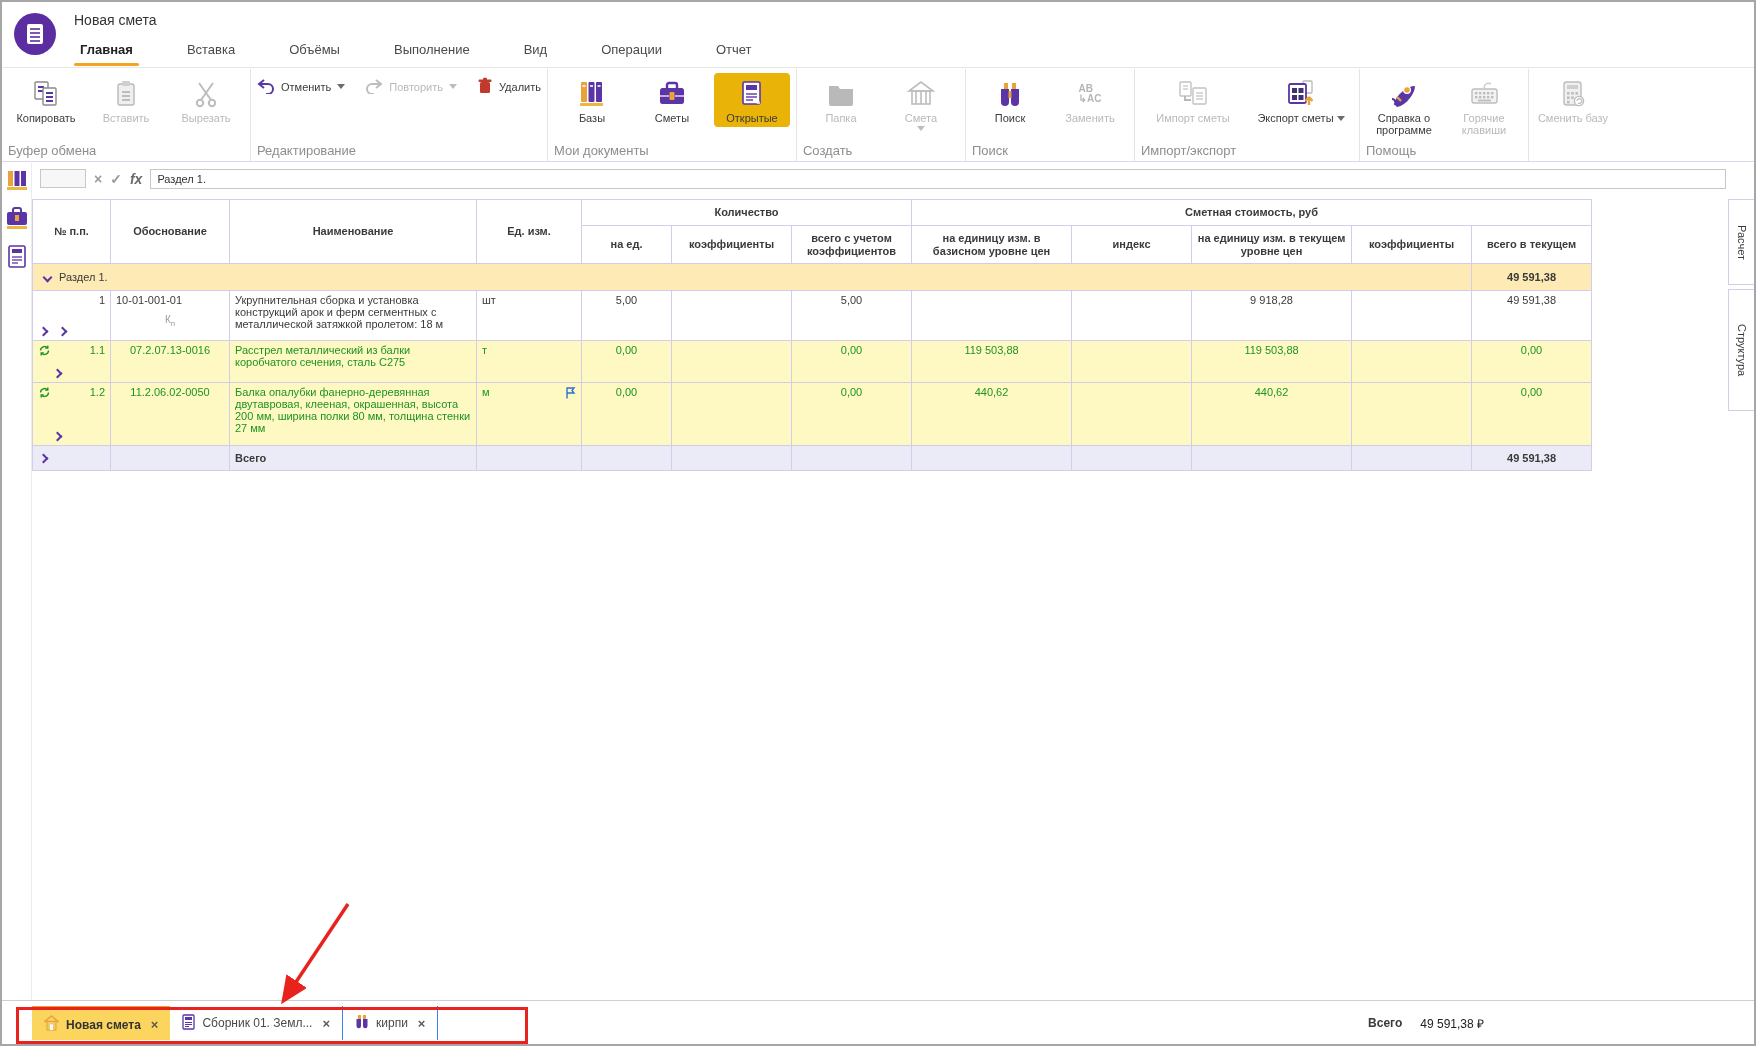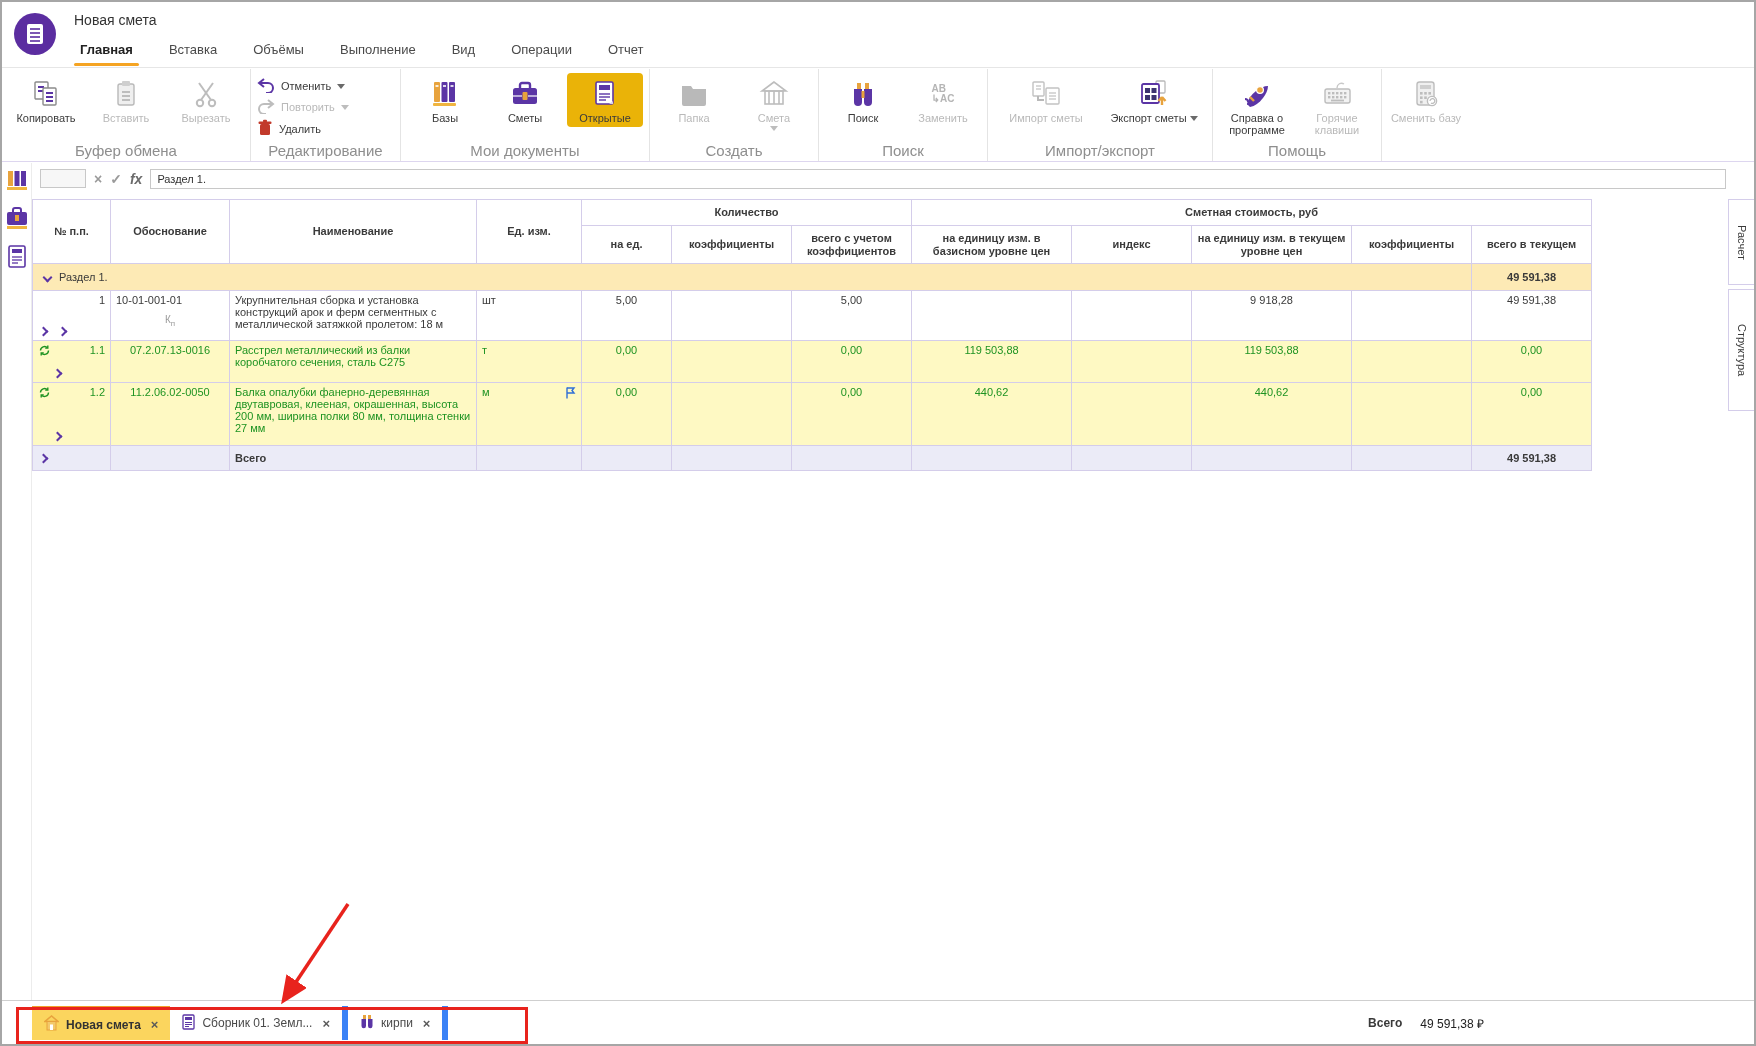--- a/index.html
+++ b/index.html
@@ -6,38 +6,38 @@
   html,body { width:1756px; height:1046px; }
   body {
     font-family: "Liberation Sans", sans-serif;
     background:#fff; color:#3a3a3a; position:relative;
     border:2px solid #a6a6a6; overflow:hidden;
   }
   
   .titlebar { position:absolute; top:0; left:0; right:0; height:66px; background:#fff; border-bottom:1px solid #e6e6e6; }
   .applogo { position:absolute; left:12px; top:11px; width:42px; height:42px; border-radius:50%; background:#5b2da0; display:flex; align-items:center; justify-content:center; }
   .doc-title { position:absolute; left:72px; top:10px; font-size:14px; color:#333; }
-  .menutabs { position:absolute; left:72px; top:34px; display:flex; gap:24px; font-size:13px; color:#4a4a4a; }
+  .menutabs { position:absolute; left:72px; top:34px; display:flex; gap:42px; font-size:13px; color:#4a4a4a; }
   .menutab { padding:6px 6px 9px; cursor:default; position:relative; }
   .menutab.active { font-weight:bold; color:#222; }
   .menutab.active::after { content:""; position:absolute; left:0; right:0; bottom:0; height:3px; background:#f5a423; border-radius:2px; }
   
   .ribbon { position:absolute; top:67px; left:0; right:0; height:93px; background:#fff; border-bottom:1px solid #ddd6ef; display:flex; align-items:stretch; }
   .ribgroup { display:flex; flex-direction:column; border-right:1px solid #e4e4e4; padding:4px 6px 0; }
   .ribgroup:last-child { border-right:none; }
   .ribbtns { flex:1; display:flex; align-items:flex-start; justify-content:center; gap:4px; }
-  .riblabel { height:18px; font-size:15px; color:#8e8e8e; text-align:center; line-height:16px; }
+  .riblabel { height:18px; font-size:13px; color:#8e8e8e; line-height:16px; }
   .bigbtn { width:76px; display:flex; flex-direction:column; align-items:center; padding:3px 2px; border-radius:4px; font-size:11px; line-height:12px; text-align:center; color:#3b3b3b; cursor:default; }
   .bigbtn .ic { height:36px; display:flex; align-items:center; justify-content:center; }
   .bigbtn.wide { width:104px; }
   .bigbtn.xwide { width:128px; }
   .bigbtn.disabled { color:#b9b9b9; }
   .bigbtn.hl { background:#eab308; }
   .lblrow { display:flex; align-items:center; justify-content:center; gap:3px; }
-  .stack { display:flex; flex-direction:column; gap:3px; padding-top:4px; }
+  .stack { display:flex; gap:20px; padding-top:4px; }
   .smallbtn { display:flex; align-items:center; gap:6px; font-size:11px; color:#3b3b3b; }
   .smallbtn.disabled { color:#b9b9b9; }
   .dd { width:0; height:0; border-left:4px solid transparent; border-right:4px solid transparent; border-top:5px solid #6a6a6a; display:inline-block; }
   .dd.gray { border-top-color:#bdbdbd; }
   .abac { font-size:10px; font-weight:bold; color:#b5b5b5; line-height:10px; text-align:left; }
   
   .sidebar { position:absolute; left:0; top:161px; width:30px; bottom:44px; background:#fff; border-right:1px solid #ececec; }
   .mini { width:22px; margin:6px auto 10px; display:block; }
   
   .fbar { position:absolute; left:30px; top:161px; right:0; height:31px; display:flex; align-items:center; gap:8px; padding:0 28px 0 8px; background:#fff; }
@@ -67,21 +67,21 @@
   .chev.down { border-bottom-width:2px; border-right-width:2px; transform:rotate(45deg); }
   .chevrow { position:absolute; bottom:2px; left:2px; display:flex; gap:12px; }
   .kmark { color:#9b9b9b; font-size:10px; margin-top:8px;text-align:center; }
   .kmark sub { font-size:8px; }
   .seclabel { display:flex; align-items:center; gap:8px; padding-left:6px; color:#3a3a3a; }
   
   .rtab { position:absolute; right:0; width:26px; background:#fff; border:1px solid #d4cdea; border-right:none; writing-mode:vertical-rl; display:flex; align-items:center; justify-content:center; font-size:11px; color:#3a3a3a; cursor:default; }
   
   .bottombar { position:absolute; left:0; right:0; bottom:0; height:44px; background:#fff; border-top:1px solid #cfcfcf; }
   .btabs { position:absolute; left:30px; top:5px; display:flex; height:34px; }
-  .btab { display:flex; align-items:center; gap:7px; padding:0 12px; font-size:12px; color:#4a4a4a; border-right:6px solid #3b82f6; cursor:default; background:#fff; }
+  .btab { display:flex; align-items:center; gap:7px; padding:0 12px; font-size:12px; color:#4a4a4a; border-right:1px solid #3b82f6; cursor:default; background:#fff; }
   .btab.active { background:#fbd55e; border-top:3px solid #f0a028; font-weight:bold; color:#333; border-right:none; }
   .btab .x { color:#5a5a5a; font-weight:bold; font-size:13px; margin-left:3px; }
   .status { position:absolute; right:270px; top:0; height:44px; display:flex; align-items:center; gap:18px; font-size:12px; }
   .status .v { color:#222; }
   
   .ann-rect { position:absolute; left:14px; top:1005px; width:512px; height:37px; border:3px solid #e8231d; z-index:50; pointer-events:none; }
   .ann-arrow { position:absolute; left:248px; top:892px; z-index:51; pointer-events:none; }
 </style>
 </head>
 <body>

